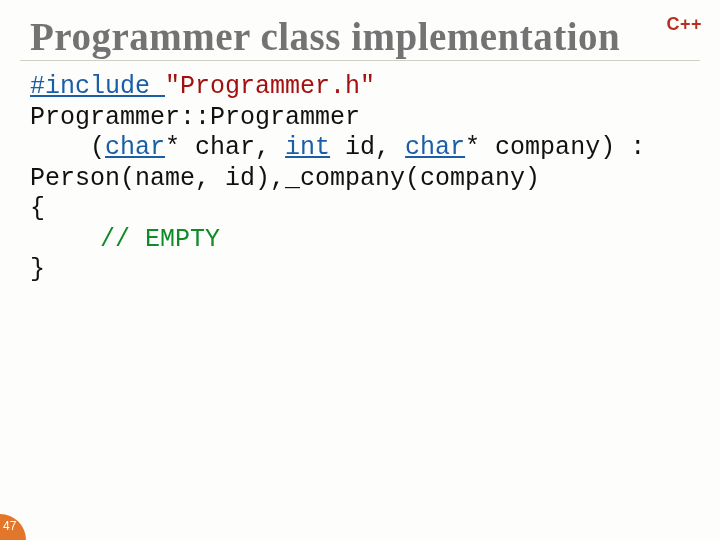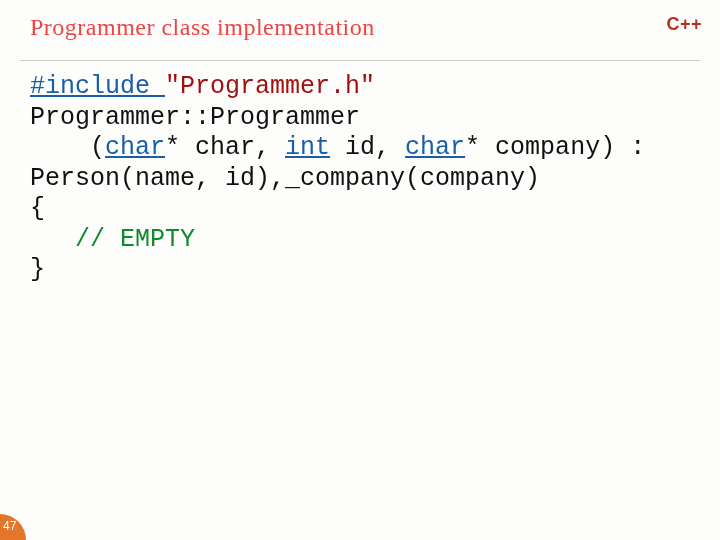--- a/index.html
+++ b/index.html
@@ -16,23 +16,23 @@
     width: 720px;
     height: 540px;
     position: relative;
     background: #fdfdfb;
     box-sizing: border-box;
   }
   .title {
     position: absolute;
     top: 14px;
     left: 30px;
-    font-size: 24px;
-    color: #ef4444;
-    font-weight: normal;
+    font-size: 39px;
+    color: #737373;
+    font-weight: bold;
     letter-spacing: 0.5px;
   }
   .divider {
     position: absolute;
     top: 60px;
     left: 20px;
     right: 20px;
     height: 1px;
     background: #cfcfc6;
   }
@@ -52,21 +52,21 @@
     left: 30px;
     right: 30px;
     font-family: Consolas, "Courier New", monospace;
     font-size: 25px;
     line-height: 1.22;
     color: #111;
     white-space: pre;
   }
   .kw   { color: #1a5ea8; text-decoration: underline; }
   .str  { color: #a31010; }
-  .cmt  { color: #118a2a; }
+  .cmt  { color: #118a2a; margin-left: 25px; }
   .slide-number {
     position: absolute;
     left: 0;
     bottom: 0;
     width: 26px;
     height: 26px;
     background: #e2762a;
     border-top-right-radius: 26px;
     color: #fff;
     font-family: Arial, sans-serif;

